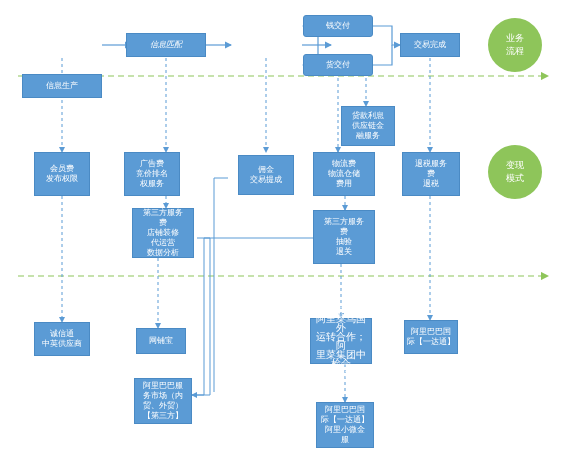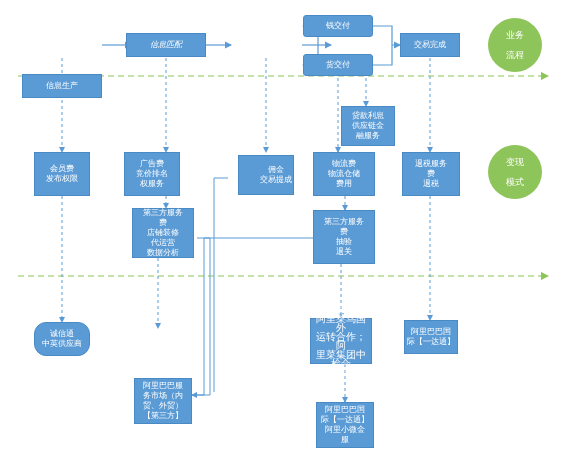--- a/index.html
+++ b/index.html
@@ -27,21 +27,21 @@
     letter-spacing:0px;
   }
   .node.rounded{border-radius:3px;}
   .circle{
     position:absolute;
     box-sizing:border-box;
     border-radius:50%;
     background:#8ec55a;
     color:#ffffff;
     font-size:9px;
-    line-height:20px;
+    line-height:13px;
     display:flex;
     align-items:center;
     justify-content:center;
     text-align:center;
   }
   svg{position:absolute;left:0;top:0;overflow:visible;}
 </style>
 </head>
 <body>
 
@@ -124,21 +124,21 @@
 竞价排名
 权服务</span>
   </div>
   <div class="node" style="left:132px;top:208px;width:62px;height:50px;">
     <span style="white-space:pre-line;">第三方服务
 费
 店铺装修
 代运营
 数据分析</span>
   </div>
-  <div class="node" style="left:238px;top:155px;width:56px;height:40px;justify-content:flex-end;">
+  <div class="node" style="left:238px;top:155px;width:56px;height:40px;">
     <span style="white-space:pre-line;">佣金
 交易提成</span>
   </div>
   <div class="node" style="left:313px;top:152px;width:62px;height:44px;">
     <span style="white-space:pre-line;">物流费
 物流仓储
 费用</span>
   </div>
   <div class="node" style="left:313px;top:210px;width:62px;height:54px;">
     <span style="white-space:pre-line;">第三方服务
@@ -150,23 +150,26 @@
     <span style="white-space:pre-line;">贷款利息
 供应链金
 融服务</span>
   </div>
   <div class="node" style="left:402px;top:152px;width:58px;height:44px;">
     <span style="white-space:pre-line;">退税服务
 费
 退税</span>
   </div>
 
-  <div class="node" style="left:34px;top:322px;width:56px;height:34px;border-radius:12px;">
+  <div class="node" style="left:34px;top:322px;width:56px;height:34px;">
     <span style="white-space:pre-line;">诚信通
 中英供应商</span>
+  </div>
+  <div class="node" style="left:136px;top:328px;width:50px;height:26px;">
+    <span style="white-space:pre-line;">网铺宝</span>
   </div>
   <div class="node" style="left:134px;top:378px;width:58px;height:46px;">
     <span style="white-space:pre-line;">阿里巴巴服
 务市场（内
 贸、外贸）
 【第三方】</span>
   </div>
   <div class="node" style="left:310px;top:318px;width:62px;height:46px;">
     <span style="white-space:pre-line;font-size:10px;line-height:9px;">一达通：
 阿里菜鸟国外

